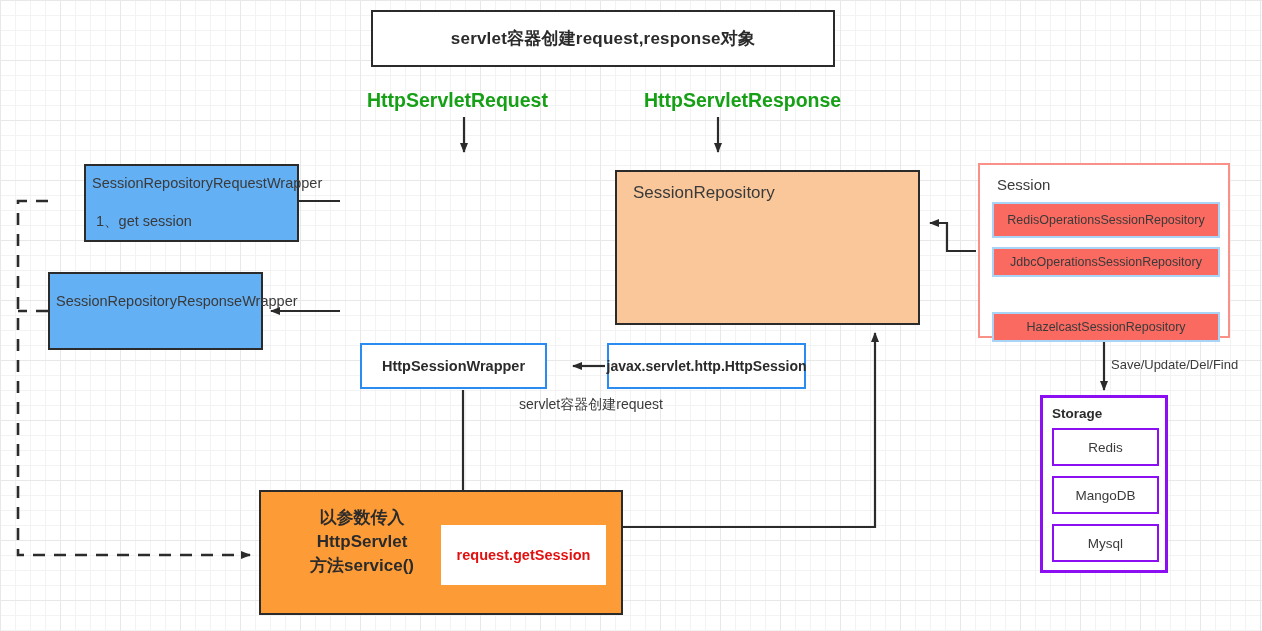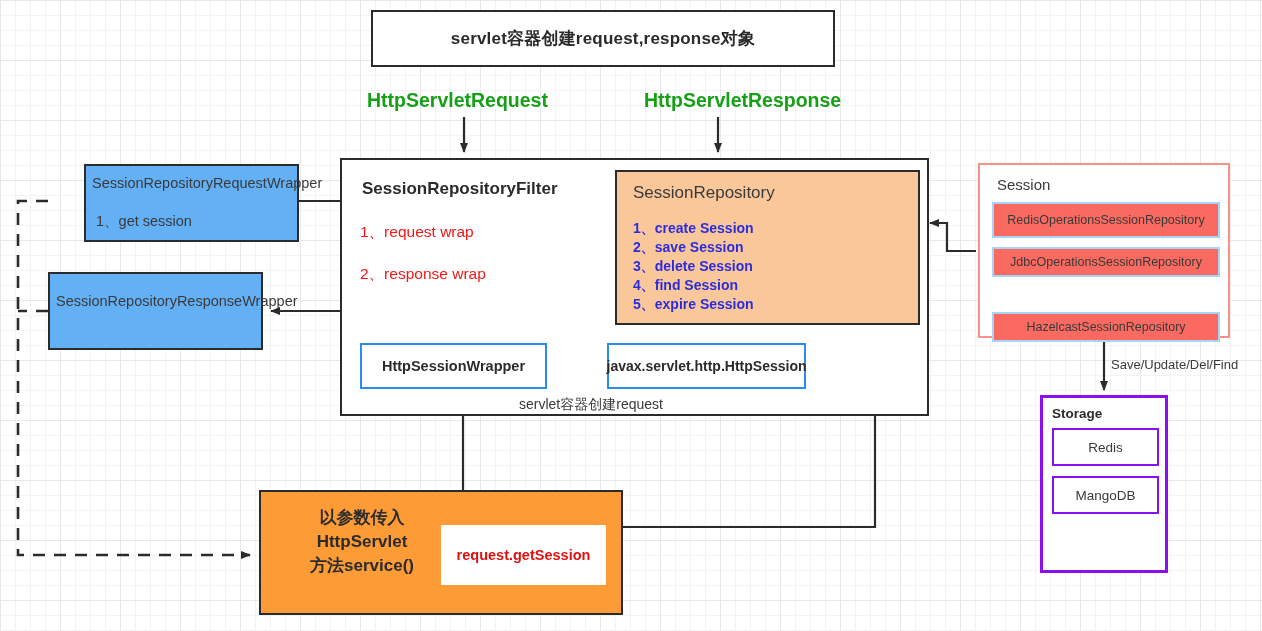--- a/index.html
+++ b/index.html
@@ -221,36 +221,23 @@
     <path d="M48,311 L18,311" stroke="#2b2b2b" stroke-width="2.6" fill="none" stroke-dasharray="12,9"></path>
   </svg>
 
   <div class="box" id="title-box">
     <span class="t">servlet容器创建request,response对象</span>
   </div>
 
   <div class="green-label" id="lbl-req">HttpServletRequest</div>
   <div class="green-label" id="lbl-res">HttpServletResponse</div>
 
-  <div class="box" id="filter-box">
-    <div id="filter-title">SessionRepositoryFilter</div>
-    <div class="filter-step" id="step-1">1、request wrap</div>
-    <div class="filter-step" id="step-2">2、response wrap</div>
-
-  </div>
 
   <div class="box" id="session-repo">
     <div id="session-repo-title">SessionRepository</div>
-    <div id="session-repo-list">
-      <div>1、create Session</div>
-      <div>2、save Session</div>
-      <div>3、delete Session</div>
-      <div>4、find Session</div>
-      <div>5、expire Session</div>
-    </div>
   </div>
 
   <div class="box" id="http-session-wrapper">
     <span class="t">HttpSessionWrapper</span>
   </div>
 
   <div class="box" id="javax-box">
     <span class="t">javax.servlet.http.HttpSession</span>
   </div>
 
@@ -282,15 +269,16 @@
     <div class="repo-chip" id="chip-jdbc">JdbcOperationsSessionRepository</div>
     <div class="repo-chip" id="chip-hazel">HazelcastSessionRepository</div>
   </div>
 
   <div id="storage-edge-label">Save/Update/Del/Find</div>
 
   <div class="box" id="storage-panel">
     <div id="storage-title">Storage</div>
     <div class="storage-chip" id="st-redis">Redis</div>
     <div class="storage-chip" id="st-mongo">MangoDB</div>
+    <div class="storage-chip" id="st-mysql">Mysql</div>
   </div>
 
 </div>
 
 </body></html>

